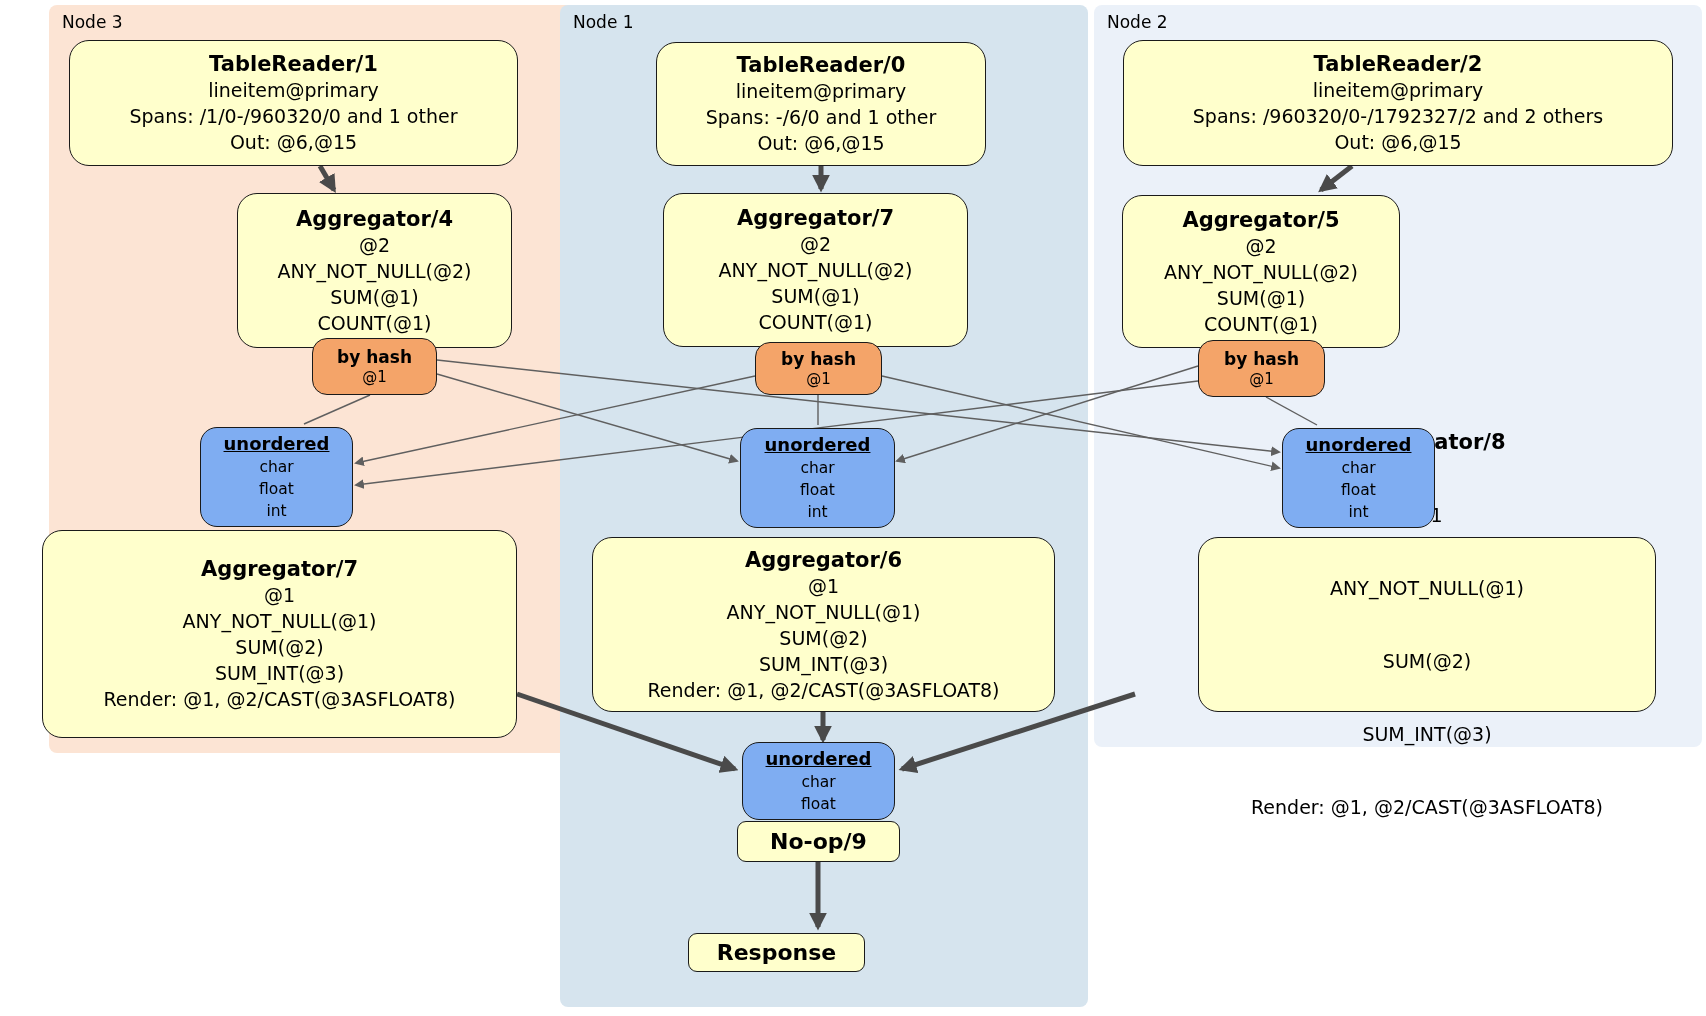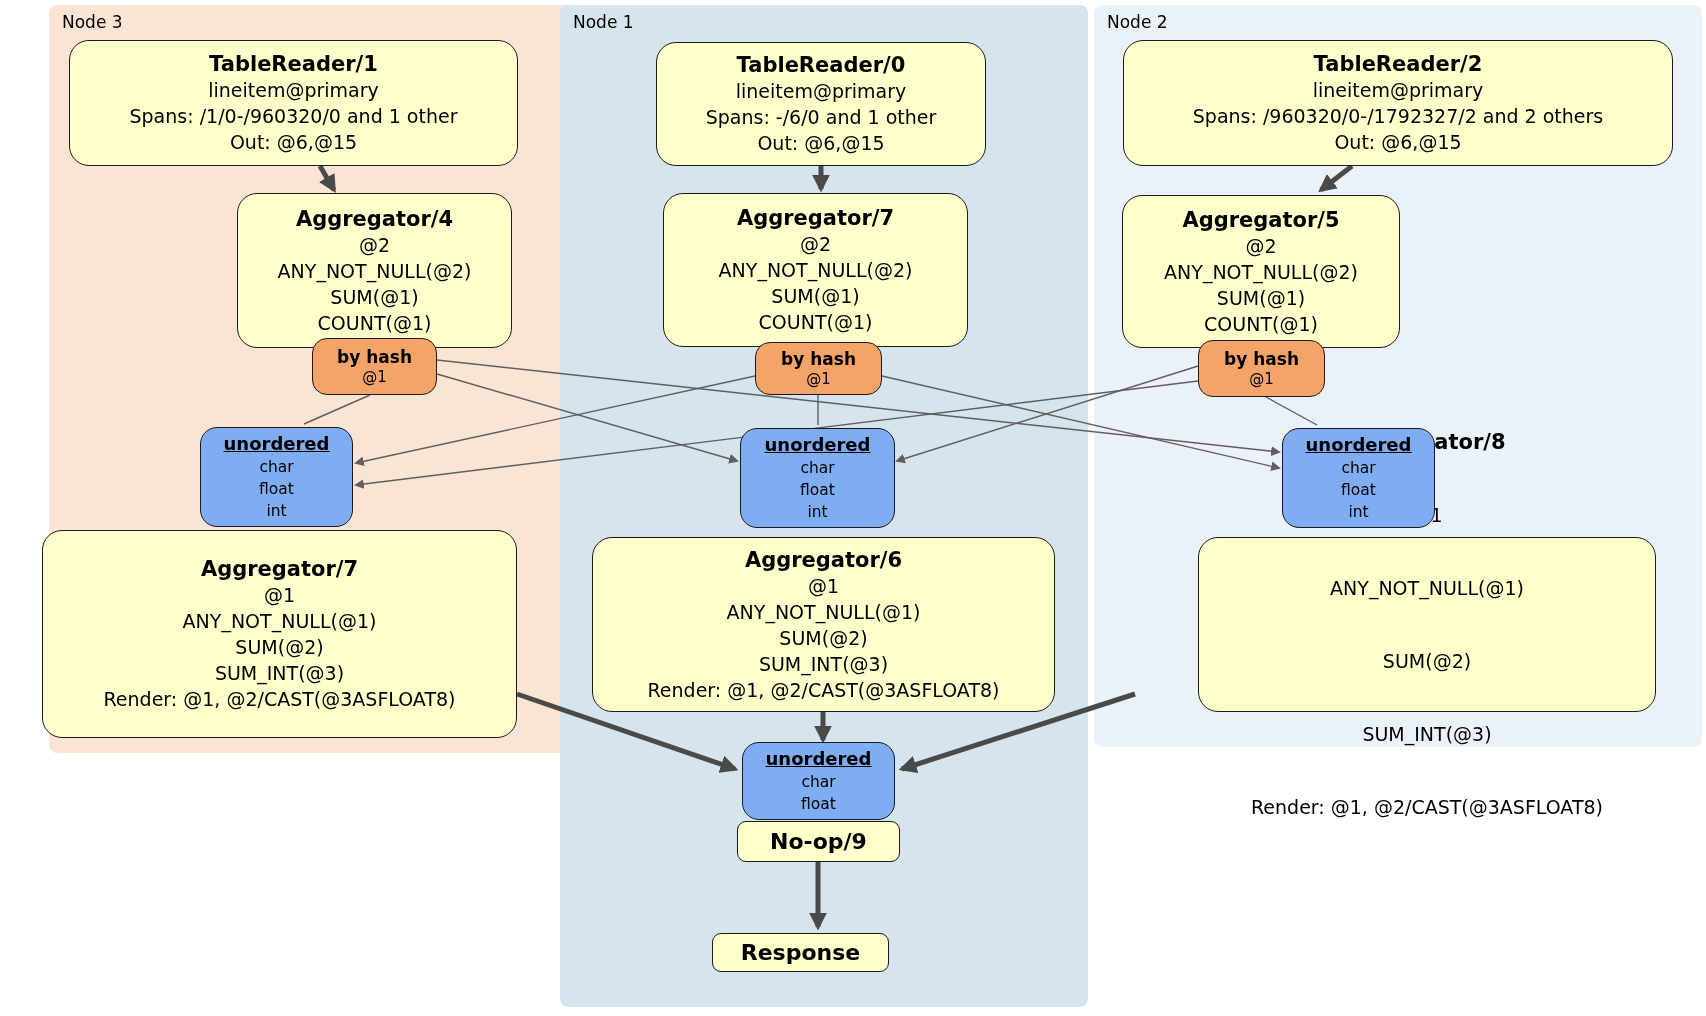--- a/index.html
+++ b/index.html
@@ -197,17 +197,17 @@
 
   <div class="sync" style="left:742px;top:742px;width:153px;height:78px;">
     <div class="title">unordered</div>
     <div class="line">char</div>
     <div class="line">float</div>
   </div>
 
   <div class="mini" style="left:737px;top:821px;width:163px;height:41px;">
     <div class="title">No-op/9</div>
   </div>
-  <div class="mini" style="left:712px;top:933px;width:177px;height:39px;">
+  <div class="mini" style="left:688px;top:933px;width:177px;height:39px;">
     <div class="title">Response</div>
   </div>
 
 </div>
 
 </body></html>

